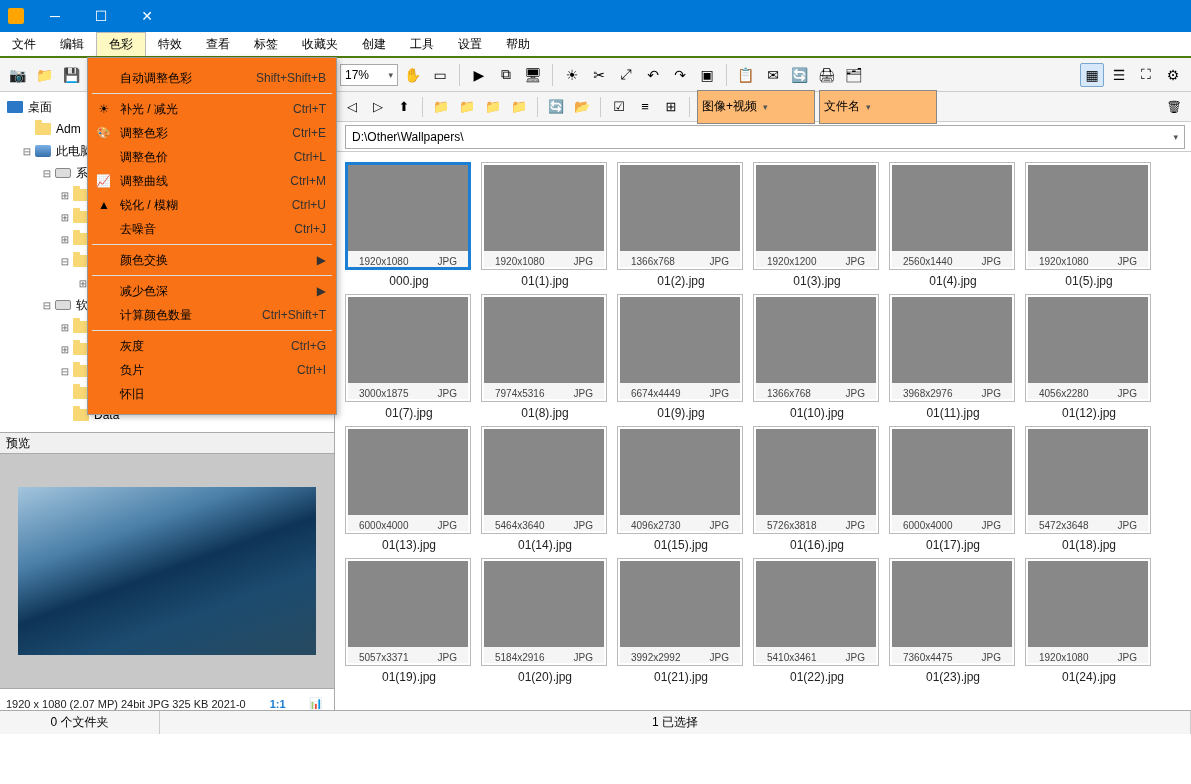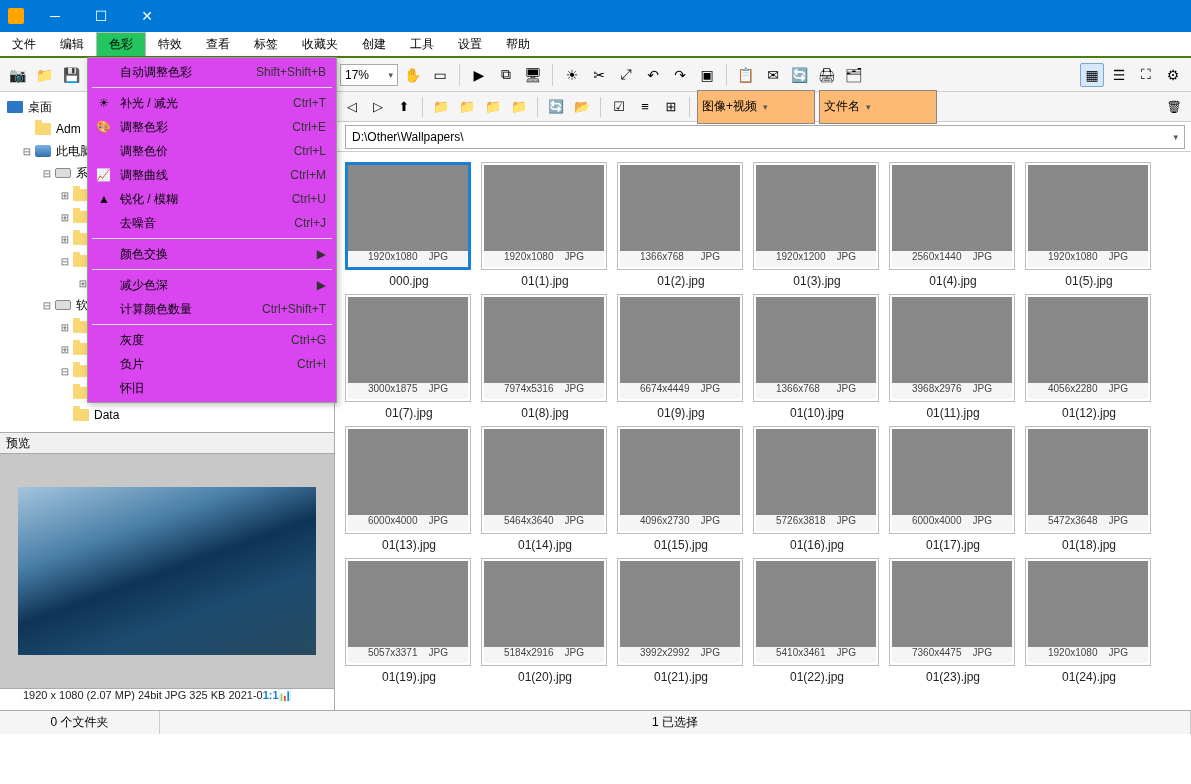--- a/index.html
+++ b/index.html
@@ -7,24 +7,24 @@
 
 
 .titlebar { height: 32px; background: #0078d7; color: #fff; display: flex; align-items: center; padding: 0 8px; }
 .titlebar .app-icon { width: 16px; height: 16px; margin-right: 8px; background: #ffa500; border-radius: 2px; display: inline-block; }
 .titlebar .title-text { flex: 1; font-size: 13px; }
 .titlebar .winbtn { width: 46px; height: 32px; display: flex; align-items: center; justify-content: center; font-size: 14px; cursor: pointer; }
 
 
 .menubar { height: 26px; background: #fff; display: flex; align-items: stretch; border-bottom: 2px solid #4d7c0f; font-size: 12px; }
 .menubar .menuitem { padding: 0 12px; display: flex; align-items: center; cursor: pointer; }
-.menubar .menuitem.open { background: #22c55e; border: 1px solid #bbb; border-bottom: none; position: relative; z-index: 50; }
-
-
-.dropdown { position: absolute; left: 87px; top: 57px; width: 250px; background: #d946ef; border: 1px solid #999; box-shadow: 2px 2px 6px rgba(0,0,0,.25); z-index: 40; padding: 2px 0; }
+.menubar .menuitem.open { background: #fef9c3; border: 1px solid #bbb; border-bottom: none; position: relative; z-index: 50; }
+
+
+.dropdown { position: absolute; left: 87px; top: 57px; width: 250px; background: #f97316; border: 1px solid #999; box-shadow: 2px 2px 6px rgba(0,0,0,.25); z-index: 40; padding: 8px 0; }
 .dropdown .row { display: flex; align-items: center; height: 24px; padding: 0 10px 0 6px; cursor: pointer; }
 .dropdown .icon-slot { width: 20px; display: flex; align-items: center; justify-content: center; margin-right: 6px; }
 .dropdown .label { flex: 1; font-size: 12px; }
 .dropdown .shortcut { color: #333; font-size: 12px; }
 .dropdown .arrow { color: #333; margin-left: 6px; }
 .dropdown .sep { height: 1px; background: #ddd; margin: 3px 4px; }
 
 
 .toolbar { height: 34px; background: #f5f5f5; border-bottom: 1px solid #ccc; display: flex; align-items: center; padding: 0 6px; gap: 3px; }
 .toolbar .tbtn { width: 24px; height: 24px; display: flex; align-items: center; justify-content: center; border-radius: 2px; cursor: pointer; font-size: 14px; }
@@ -51,39 +51,39 @@
 .folder-icon { width: 16px; height: 12px; background: #f8d775; border-radius: 1px; display: inline-block; position: relative; }
 .folder-icon::before { content: ""; position: absolute; top: -3px; left: 0; width: 7px; height: 3px; background: #f8d775; border-radius: 1px 1px 0 0; }
 .pc-icon { width: 16px; height: 12px; background: linear-gradient(#7ab1e6,#356faa); border-radius: 2px; display: inline-block; }
 .drive-icon { width: 16px; height: 10px; background: #ddd; border: 1px solid #888; border-radius: 2px; display: inline-block; }
 .desktop-icon { width: 16px; height: 12px; background: #2a78c6; border-radius: 1px; display: inline-block; }
 
 
 .preview-header { height: 22px; background: #f0f0f0; border-top: 1px solid #aaa; border-bottom: 1px solid #aaa; display: flex; align-items: center; padding: 0 6px; font-size: 12px; }
 .preview-body { flex: 1; background: #c8c8c8; display: flex; align-items: center; justify-content: center; overflow: hidden; }
 .preview-img { width: 298px; height: 168px; background: linear-gradient(160deg,#a3c5de 0%,#4a7fa8 30%,#0e3456 50%,#1c4b6f 70%,#274a60 100%); position: relative; }
-.preview-footer { height: 22px; border-top: 1px solid #aaa; font-size: 11px; display: flex; align-items: flex-start; padding: 0 23px; gap: 0; color: #222; white-space: nowrap; }
+.preview-footer { height: 22px; border-top: 1px solid #aaa; font-size: 11px; display: flex; align-items: flex-end; padding: 0 6px; gap: 24px; color: #222; white-space: nowrap; }
 
 
 .addrbar { height: 30px; border-bottom: 1px solid #ccc; display: flex; align-items: center; padding: 0 6px; gap: 4px; background: #f5f5f5; }
 .addrbar .abtn { width: 22px; height: 22px; display: flex; align-items: center; justify-content: center; cursor: pointer; font-size: 13px; }
 .addrbar .asep { width: 1px; height: 20px; background: #ccc; margin: 0 3px; }
 .addrbar .combo { height: 34px; border: 1px solid #888; background: #fdba74; display: flex; align-items: center; padding: 0 4px; font-size: 12px; }
 .addrbar .combo .drop { margin-left: 6px; color: #555; font-size: 9px; }
 .addrbar .trash { width: 22px; height: 22px; display: flex; align-items: center; justify-content: center; }
 .pathbar { height: 30px; border-bottom: 1px solid #ccc; display: flex; align-items: center; }
 .pathbar .path { flex: 1; height: 24px; margin: 0 6px 0 10px; border: 1px solid #aaa; display: flex; align-items: center; padding: 0 6px; font-size: 12px; justify-content: space-between; }
 
 
 .thumbs { flex: 1; overflow: hidden; background: #fff; padding: 6px 0 0 8px; position: relative; }
 .thumb { display: inline-block; vertical-align: top; margin: 4px 6px 2px 2px; text-align: center; width: 128px; }
 .thumb .frame { width: 126px; height: 108px; border: 1px solid #bbb; background: #fff; padding: 2px; position: relative; display: flex; flex-direction: column; }
 .thumb.selected .frame { border: 3px solid #1b7fd4; padding: 0; }
 .thumb .img { flex: 1; background: #888; }
-.thumb .meta { height: 16px; display: flex; justify-content: space-between; align-items: flex-start; font-size: 10px; padding: 0 20px; color: #444; background: #f5f5f5; gap: 10px; }
+.thumb .meta { height: 16px; display: flex; justify-content: space-between; align-items: flex-end; font-size: 10px; padding: 0 11px; color: #444; background: #f5f5f5; gap: 10px; }
 .thumb .caption { font-size: 12px; margin-top: 4px; color: #222; white-space: nowrap; }
 
 
 .img-1 { background: linear-gradient(160deg,#b8d3e4 0%,#3f7099 30%,#0a2d4a 55%,#173f5e 100%); }
 .img-2 { background: radial-gradient(circle at 50% 40%,#eef 0%,#486b48 20%,#1f3a1f 70%); }
 .img-3 { background: linear-gradient(to bottom,#9ec8de 0%,#6a8f6a 60%,#3a5e3a 100%); }
 .img-4 { background: linear-gradient(to bottom,#a7cde2 0%,#5a865a 55%,#2a4a2a 100%); }
 .img-5 { background: linear-gradient(160deg,#1a3050 0%,#3a5f7f 60%,#d0dee8 100%); }
 .img-6 { background: linear-gradient(to bottom,#6ab3e8 0%,#e9d39a 60%,#d0b478 100%); }
 .img-7 { background: linear-gradient(to bottom,#e0eef6 20%,#bad2e0 60%); }

